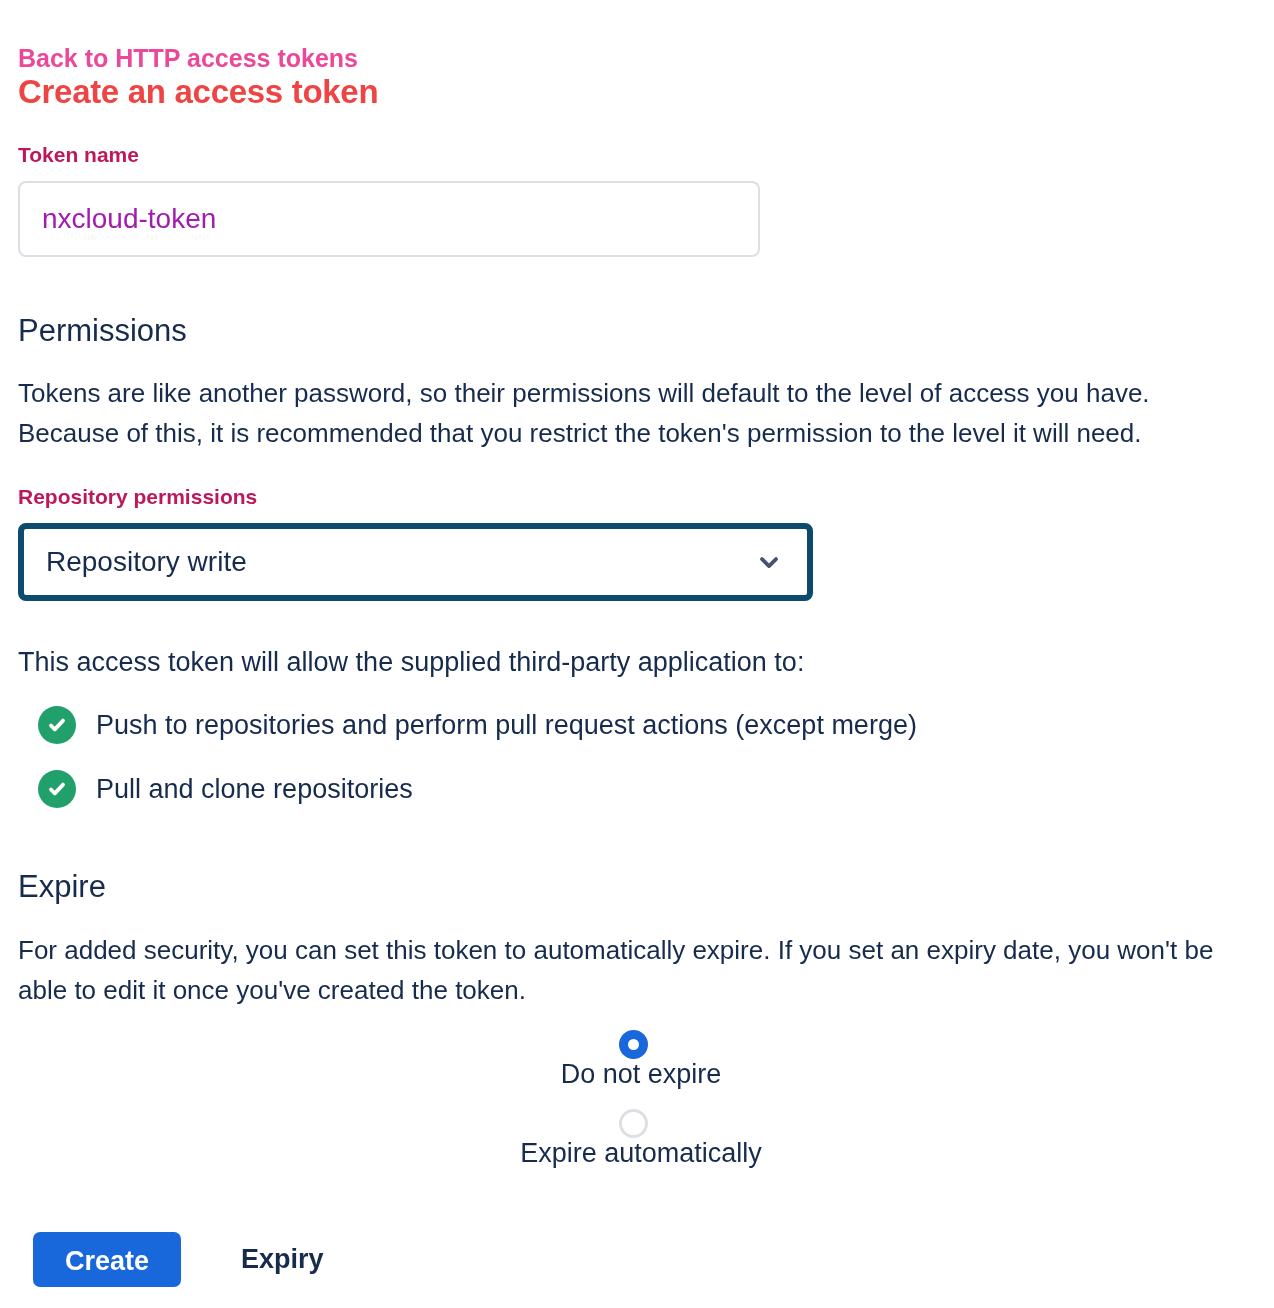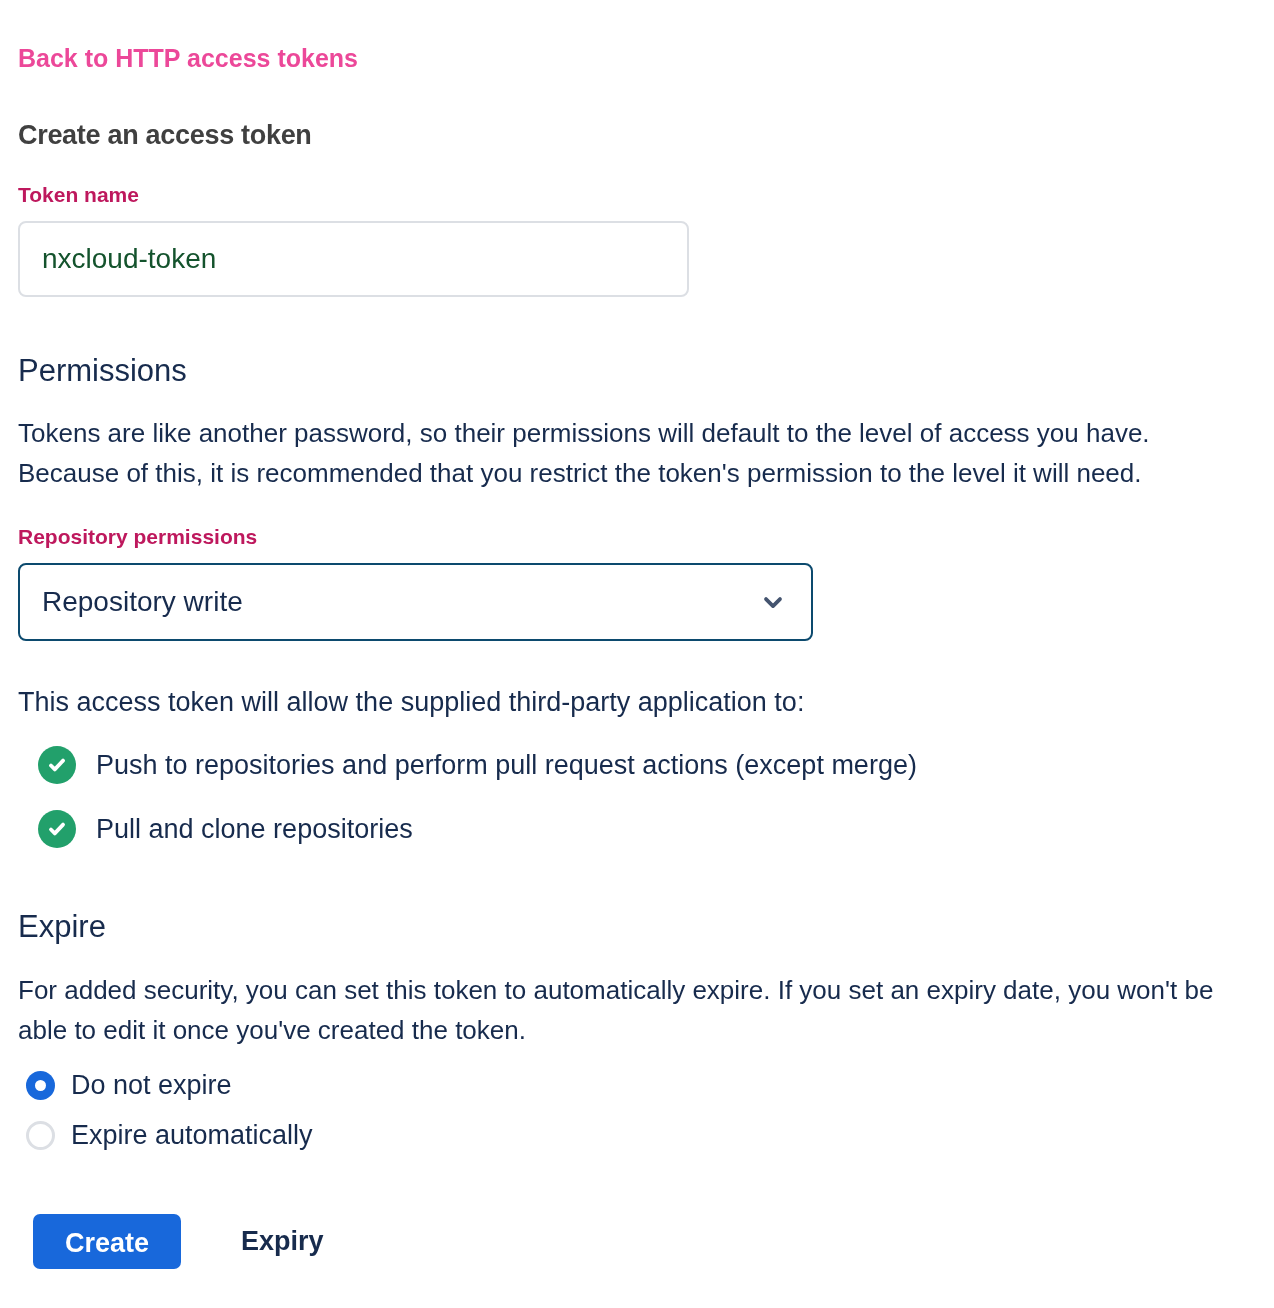--- a/index.html
+++ b/index.html
@@ -16,46 +16,45 @@
   .back-link {
     display: inline-block;
     color: #ec4899;
     font-size: 25px;
     font-weight: 700;
     text-decoration: none;
     line-height: 1.15;
     cursor: pointer;
   }
   h1.page-title {
-    margin-top: 47px;
-    font-size: 27px;
+    font-size: 33px;
     font-weight: 700;
     letter-spacing: -0.3px;
-    color: #404040;
+    color: #ef4444;
     line-height: 1.15;
   }
   .field-label {
     display: block;
     margin-top: 31px;
     font-size: 21px;
     font-weight: 700;
     color: #be185d;
     line-height: 1.2;
   }
   .text-input {
     display: block;
     margin-top: 14px;
-    width: 671px;
+    width: 742px;
     height: 76px;
     border: 2px solid #DCDFE4;
     border-radius: 8px;
     background: #ffffff;
     font-family: "Liberation Sans", "DejaVu Sans", sans-serif;
     font-size: 28px;
-    color: #14532d;
+    color: #a21caf;
     padding: 0 22px;
     outline: none;
   }
   h2.section-heading {
     font-size: 31px;
     font-weight: 500;
     color: #172B4D;
     line-height: 1.2;
   }
   .section-permissions h2 { margin-top: 55px; }
@@ -64,21 +63,21 @@
     margin-top: 24px;
     max-width: 1212px;
     font-size: 26px;
     line-height: 40px;
     color: #172B4D;
   }
   .select-box {
     margin-top: 14px;
     width: 795px;
     height: 78px;
-    border: 2px solid #0c4a6e;
+    border: 6px solid #0c4a6e;
     border-radius: 8px;
     background: #ffffff;
     display: flex;
     align-items: center;
     justify-content: space-between;
     padding: 0 24px 0 22px;
     cursor: pointer;
   }
   .select-box .select-value {
     font-size: 28px;
@@ -113,20 +112,21 @@
     font-size: 27px;
     color: #172B4D;
     line-height: 1.3;
   }
   .radio-row {
     display: flex;
     align-items: center;
     margin-top: 20px;
     margin-left: 8px;
     cursor: pointer;
+    flex-direction: column;
   }
   .radio-row + .radio-row { margin-top: 19px; }
   .radio-control {
     flex: 0 0 auto;
     width: 29px;
     height: 29px;
     border-radius: 50%;
     border: 3px solid #DCDFE4;
     background: #ffffff;
     margin-right: 16px;

